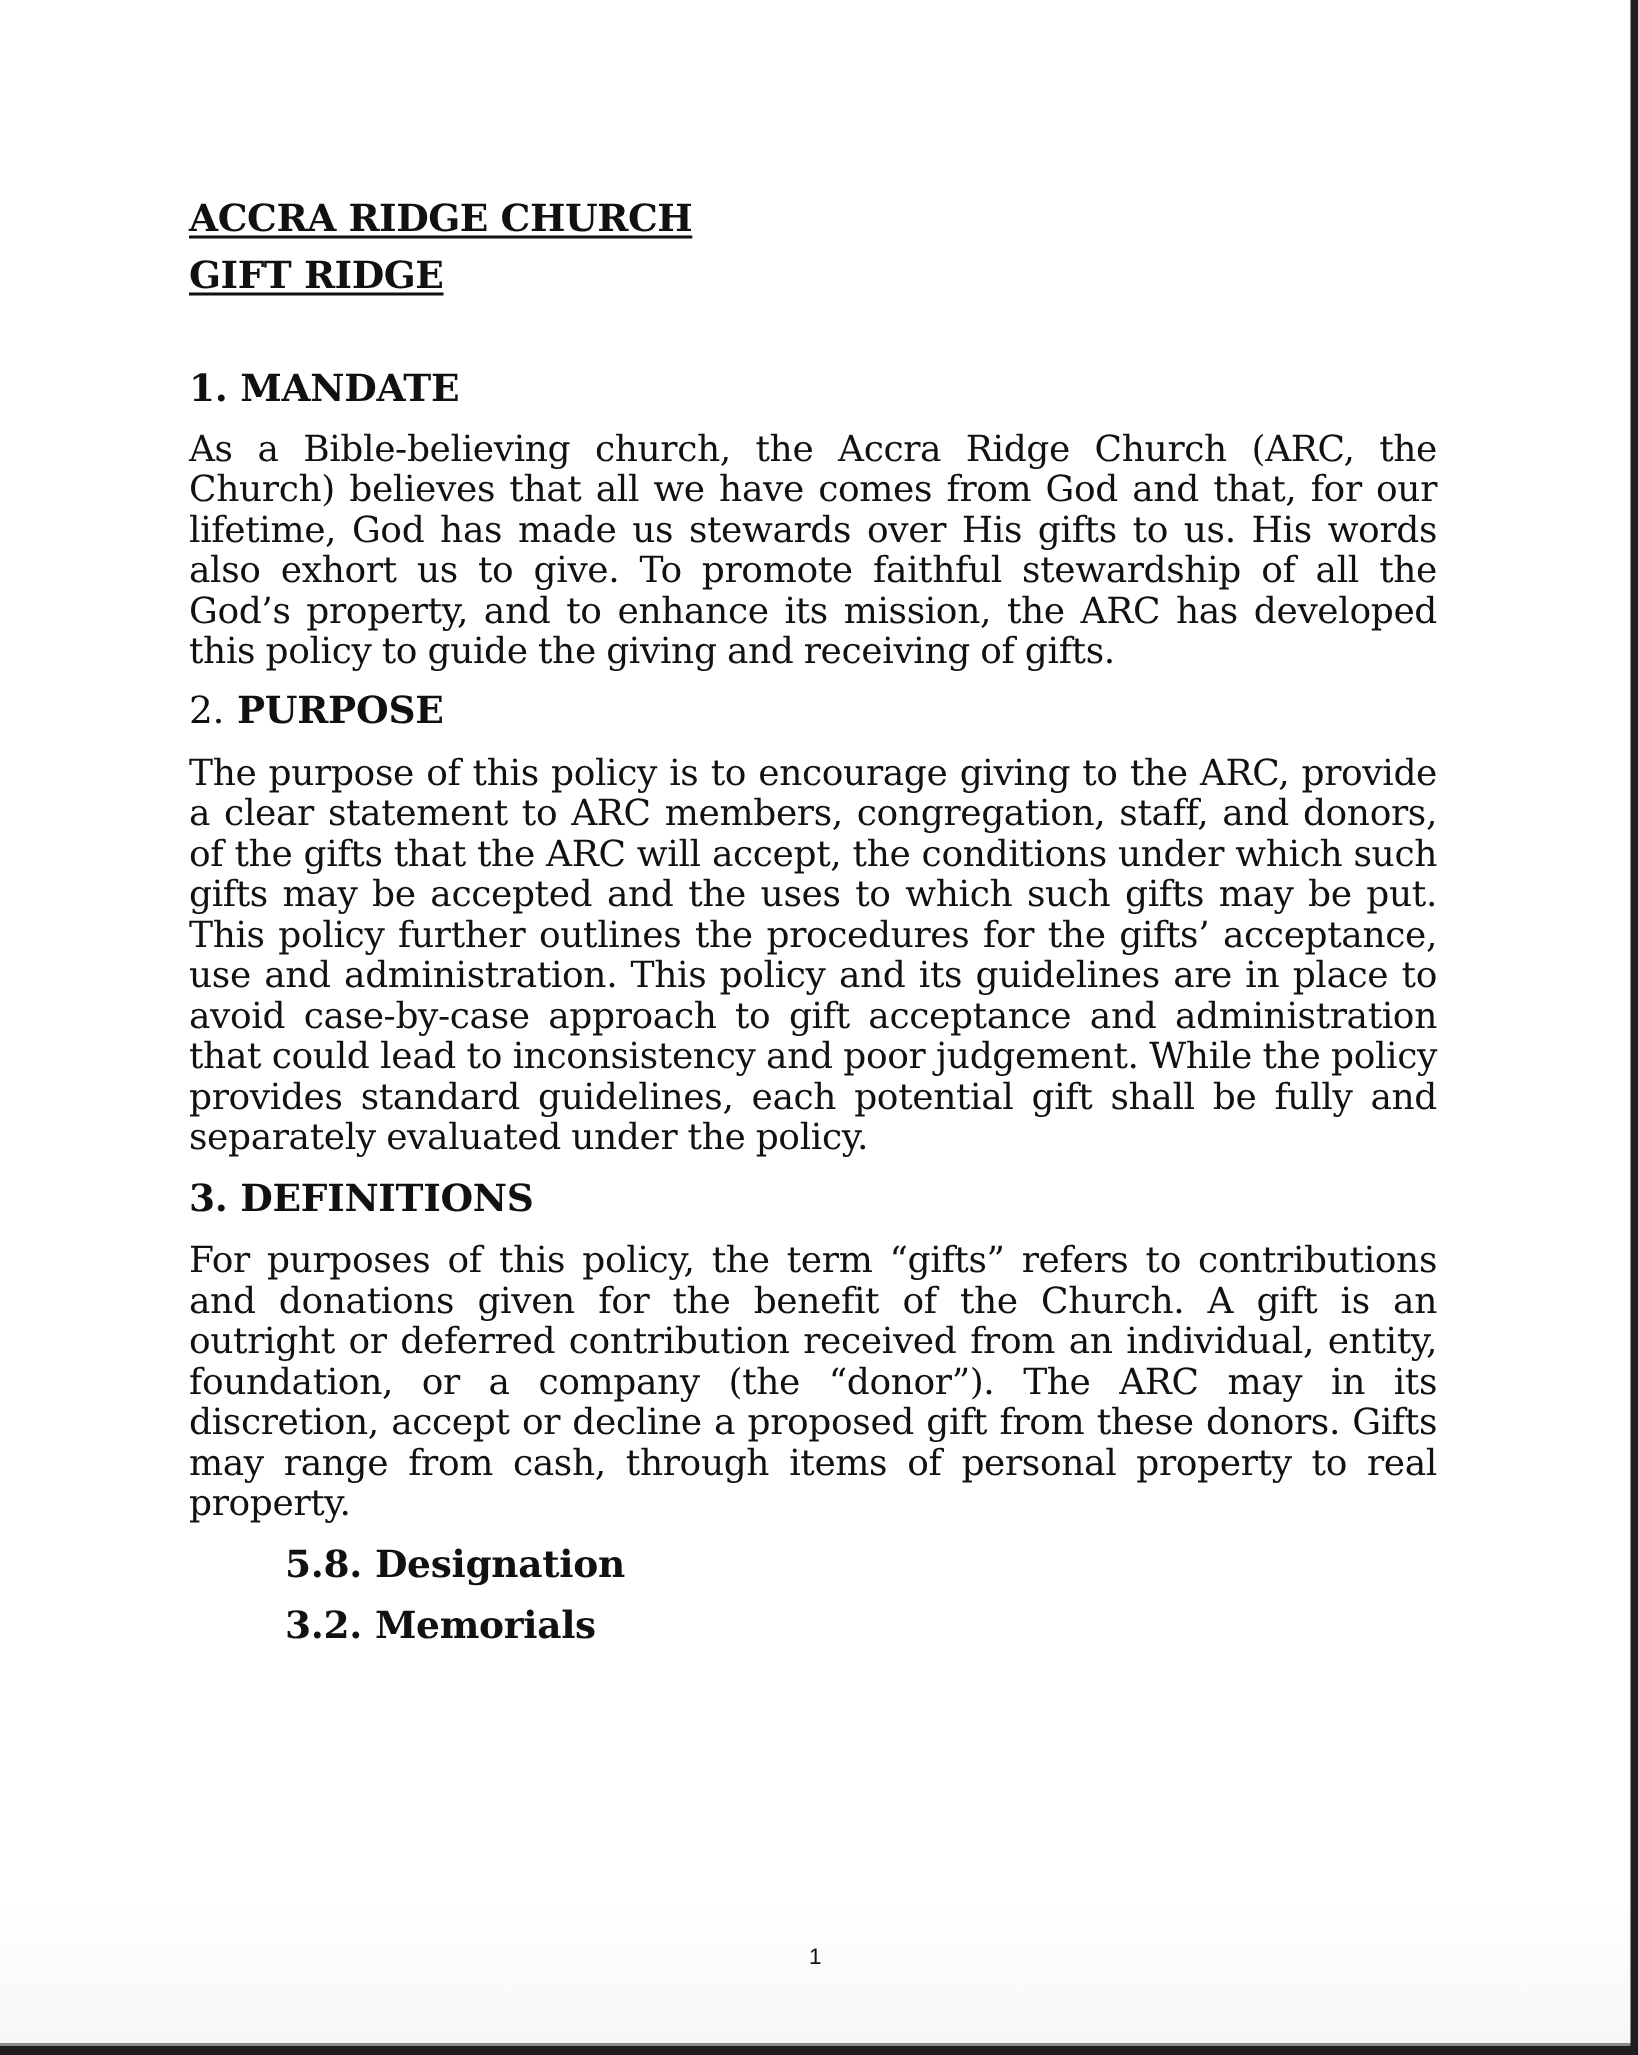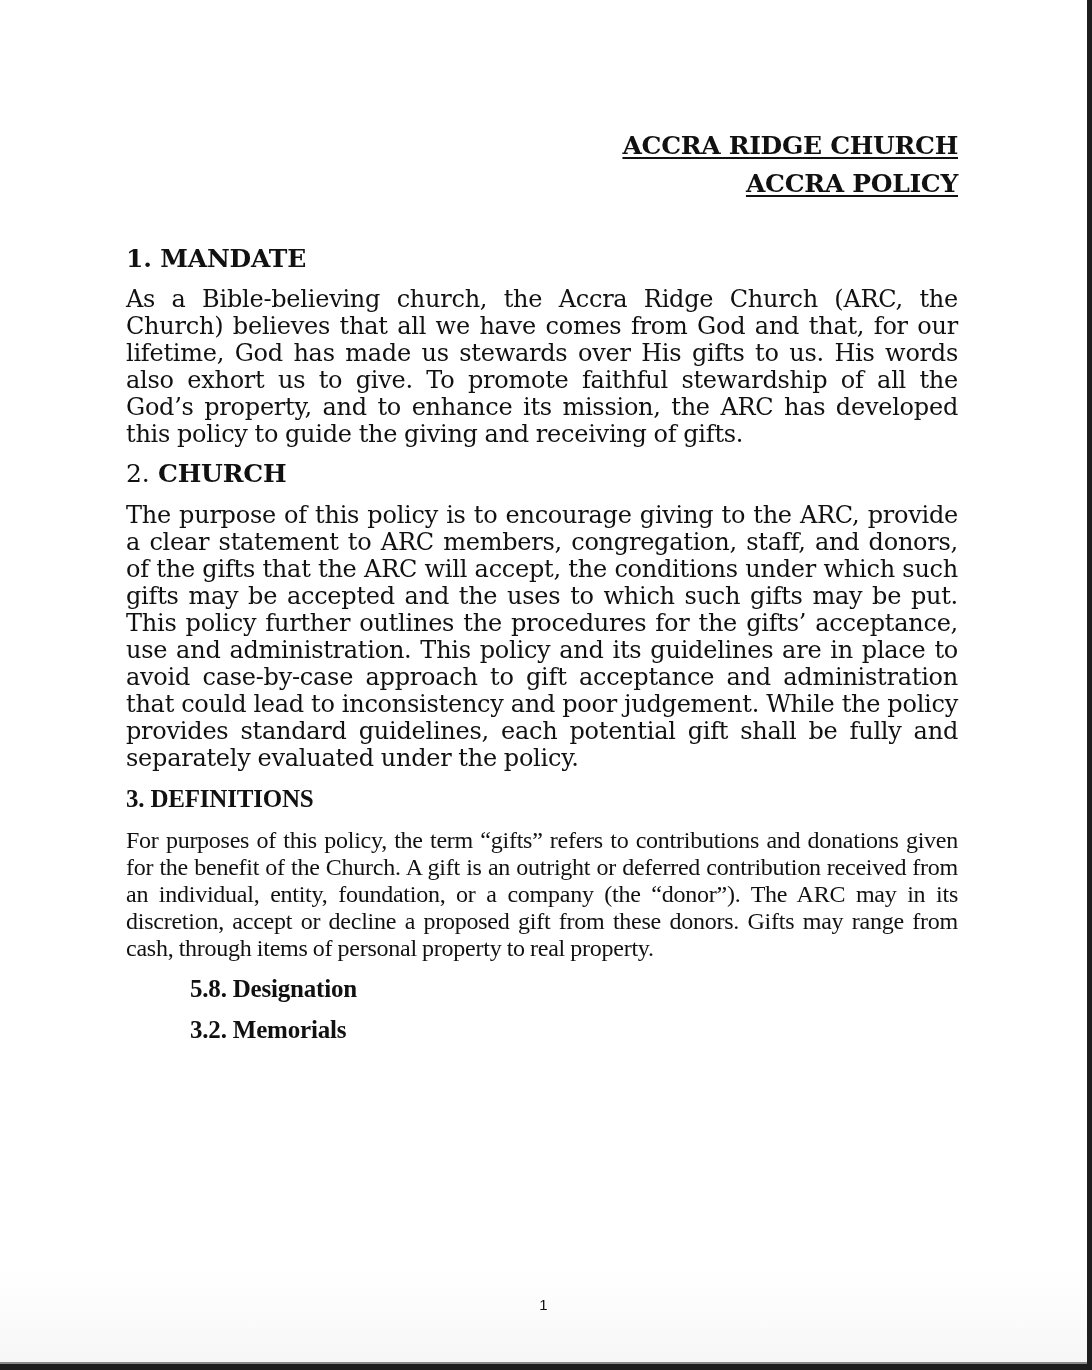--- a/index.html
+++ b/index.html
@@ -25,21 +25,21 @@
     }
     .content {
       position: absolute;
       left: 126px;
       top: 127px;
       width: 832px;
       font-family: "DejaVu Serif", serif;
       color: #111;
     }
     .title {
-      text-align: right;
+      text-align: left;
       font-weight: bold;
       font-size: 25px;
       line-height: 38px;
       letter-spacing: -0.3px;
       margin: 0;
     }
     .title span {
       text-decoration: underline;
       text-decoration-thickness: 2px;
       text-underline-offset: 3px;
@@ -81,40 +81,40 @@
     }
   </style>
 </head>
 <body>
 
 <div class="page">
   <div class="content">
 
     <h1 class="title" style="margin-top:0;">
       <span>ACCRA RIDGE CHURCH</span><br>
-      <span>ACCRA POLICY</span>
+      <span>GIFT RIDGE</span>
     </h1>
 
     <div style="margin-top:42px;">
       <h2 class="section-heading">
         <span>1.</span>
         <span>MANDATE</span>
       </h2>
       <p class="para" style="margin-top:13px;">As a Bible-believing church, the Accra Ridge Church (ARC, the Church) believes that all we have comes from God and that, for our lifetime, God has made us stewards over His gifts to us. His words also exhort us to give. To promote faithful stewardship of all the God’s property, and to enhance its mission, the ARC has developed this policy to guide the giving and receiving of gifts.</p>
     </div>
 
     <div style="margin-top:12px;">
       <h2 class="section-heading">
         <span class="num-normal">2.</span>
-        <span>CHURCH</span>
+        <span>PURPOSE</span>
       </h2>
       <p class="para" style="margin-top:14px;">The purpose of this policy is to encourage giving to the ARC, provide a clear statement to ARC members, congregation, staff, and donors, of the gifts that the ARC will accept, the conditions under which such gifts may be accepted and the uses to which such gifts may be put. This policy further outlines the procedures for the gifts’ acceptance, use and administration. This policy and its guidelines are in place to avoid case-by-case approach to gift acceptance and administration that could lead to inconsistency and poor judgement. While the policy provides standard guidelines, each potential gift shall be fully and separately evaluated under the policy.</p>
     </div>
 
-    <div style="margin-top:13px;font-family:Liberation Serif, serif;">
+    <div style="margin-top:13px;">
       <h2 class="section-heading">
         <span>3.</span>
         <span>DEFINITIONS</span>
       </h2>
       <p class="para" style="margin-top:14px;">For purposes of this policy, the term “gifts” refers to contributions and donations given for the benefit of the Church. A gift is an outright or deferred contribution received from an individual, entity, foundation, or a company (the “donor”). The ARC may in its discretion, accept or decline a proposed gift from these donors. Gifts may range from cash, through items of personal property to real property.</p>
 
       <div class="sub" style="margin-top:13px;">
         <h3 class="section-heading">
           <span>5.8.</span>
           <span>Designation</span>

